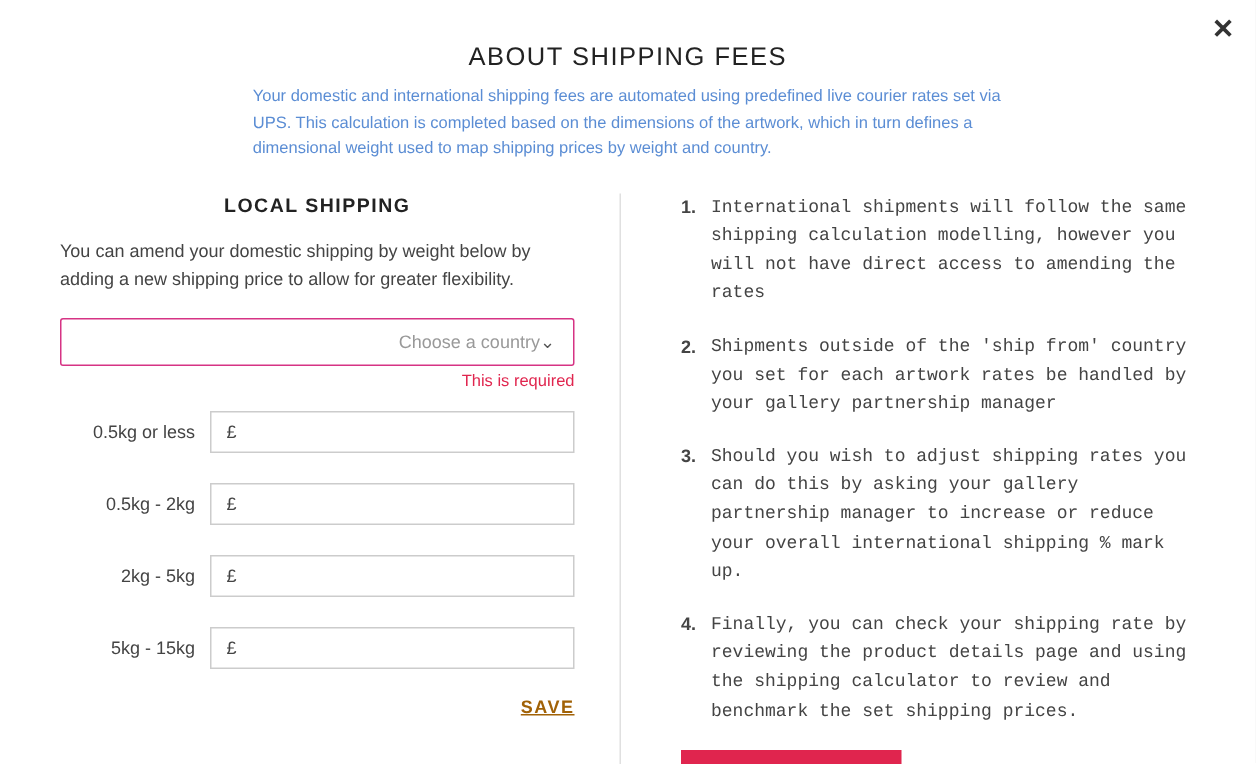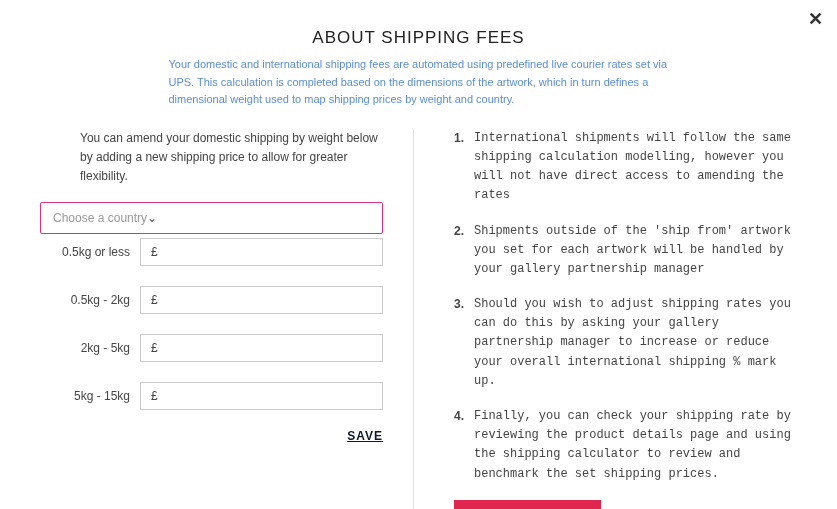--- a/index.html
+++ b/index.html
@@ -82,30 +82,29 @@
       color: #222;
       margin-bottom: 14px;
       text-align: center;
     }
 
     .col-desc {
       font-size: 12px;
       color: #444;
       line-height: 1.6;
       margin-bottom: 16px;
-      margin-left: 40px;
     }
 
     .country-select-wrap {
       border: 1px solid #d63384;
       border-radius: 2px;
       padding: 8px 12px;
       display: flex;
       align-items: center;
-      justify-content: flex-start;
+      justify-content: flex-end;
       cursor: pointer;
       margin-bottom: 4px;
       background: #fff;
     }
 
     .country-select-label {
       font-size: 12px;
       color: #999;
     }
 
@@ -163,21 +162,21 @@
       color: #444;
     }
 
     .save-link-wrap {
       text-align: right;
       margin-top: 16px;
     }
 
     .save-link {
       font-size: 12px;
-      color: #0f172a;
+      color: #a16207;
       text-decoration: underline;
       cursor: pointer;
       letter-spacing: 1px;
       font-weight: bold;
       background: none;
       border: none;
     }
 
     .intl-list {
       list-style: none;
@@ -231,26 +230,28 @@
   <div class="modal">
 
     <button class="close-btn">✕</button>
 
     <h1 class="modal-title">ABOUT SHIPPING FEES</h1>
     <p class="modal-subtitle">Your domestic and international shipping fees are automated using predefined live courier rates set via UPS. This calculation is completed based on the dimensions of the artwork, which in turn defines a dimensional weight used to map shipping prices by weight and country.</p>
 
     <div class="columns">
 
       <div class="left-col">
+        <h2 class="col-title">LOCAL SHIPPING</h2>
         <p class="col-desc">You can amend your domestic shipping by weight below by adding a new shipping price to allow for greater flexibility.</p>
 
         <div class="country-select-wrap">
           <span class="country-select-label">Choose a country</span>
           <span class="chevron">⌄</span>
         </div>
+        <div class="required-text">This is required</div>
 
         <div class="weight-rows">
 
           <div class="weight-row">
             <span class="weight-label">0.5kg or less</span>
             <div class="price-input-wrap">
               <span class="currency-symbol">£</span>
               <input class="price-input" type="text" style="">
             </div>
           </div>
@@ -290,21 +291,21 @@
 
         <ul class="intl-list">
 
           <li>
             <span class="num">1.</span>
             <span class="item-text">International shipments will follow the same shipping calculation modelling, however you will not have direct access to amending the rates</span>
           </li>
 
           <li>
             <span class="num">2.</span>
-            <span class="item-text">Shipments outside of the 'ship from' artwork you set for each artwork will be handled by your gallery partnership manager</span>
+            <span class="item-text">Shipments outside of the 'ship from' country you set for each artwork rates be handled by your gallery partnership manager</span>
           </li>
 
           <li>
             <span class="num">3.</span>
             <span class="item-text">Should you wish to adjust shipping rates you can do this by asking your gallery partnership manager to increase or reduce your overall international shipping % mark up.</span>
           </li>
 
           <li>
             <span class="num">4.</span>
             <span class="item-text">Finally, you can check your shipping rate by reviewing the product details page and using the shipping calculator to review and benchmark the set shipping prices.</span>

